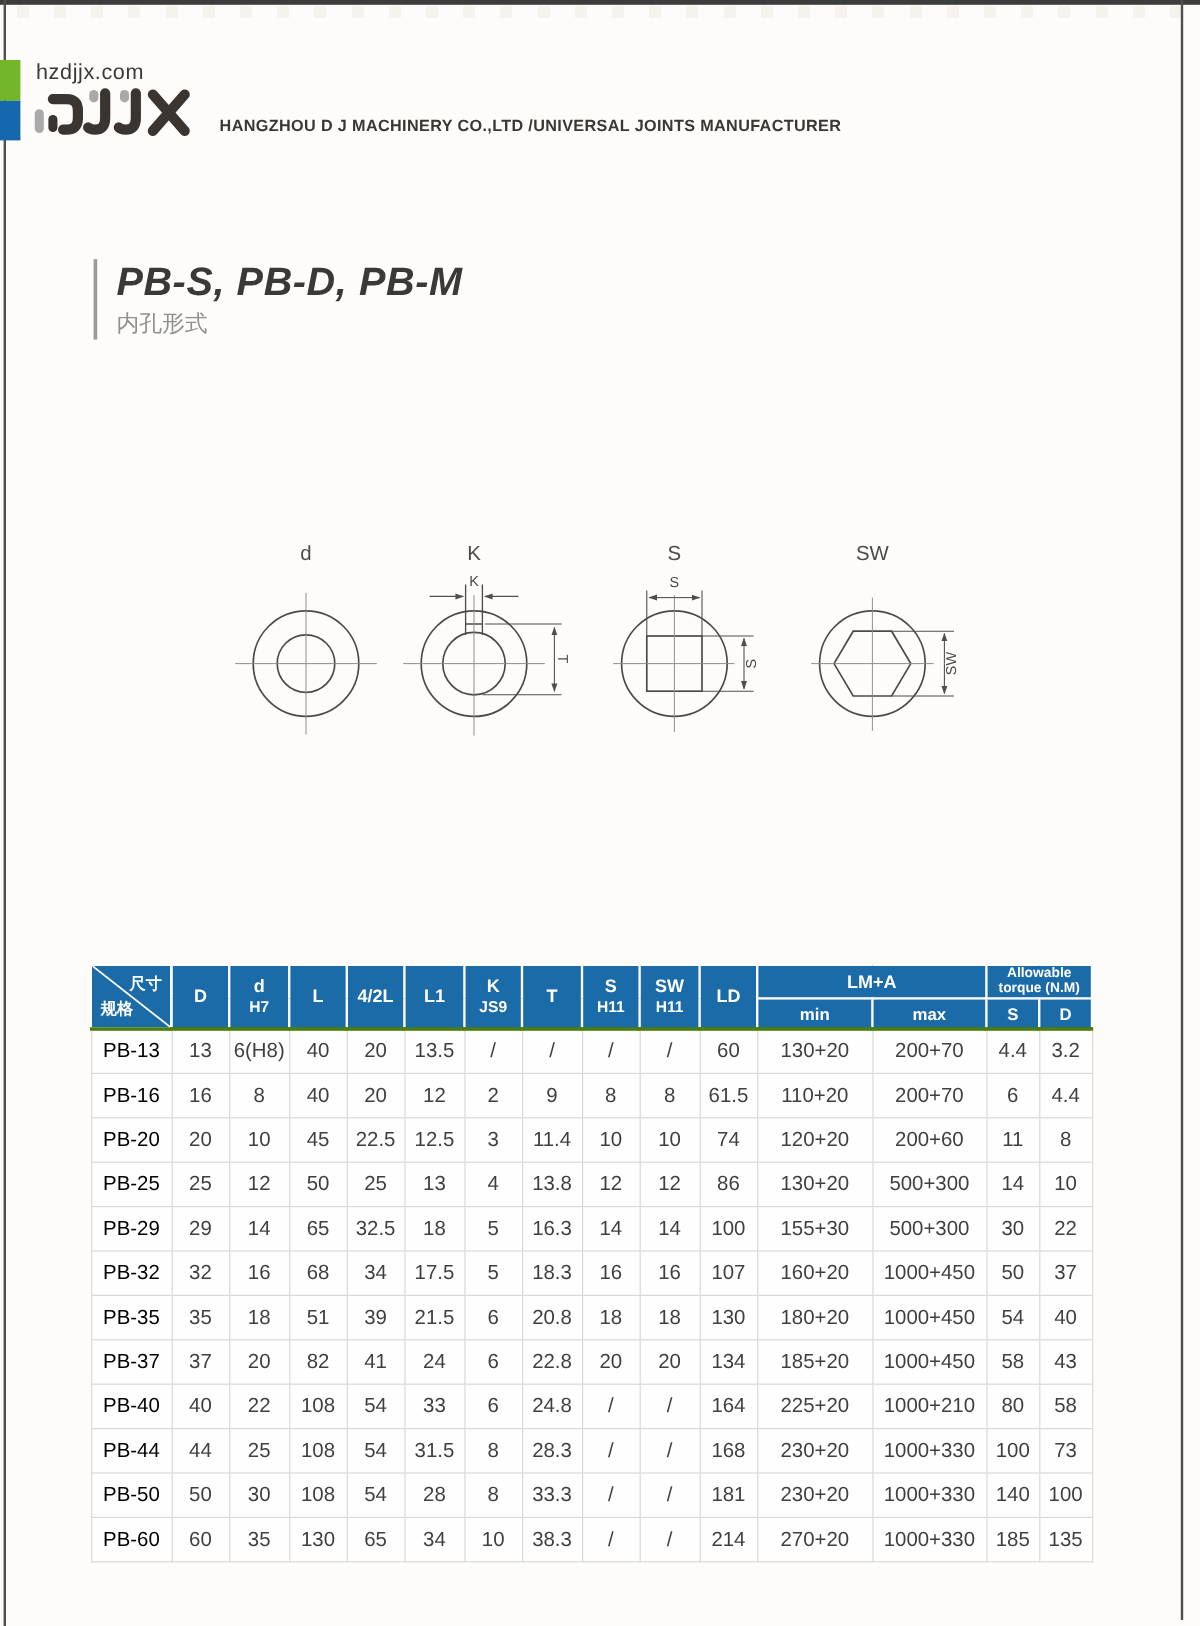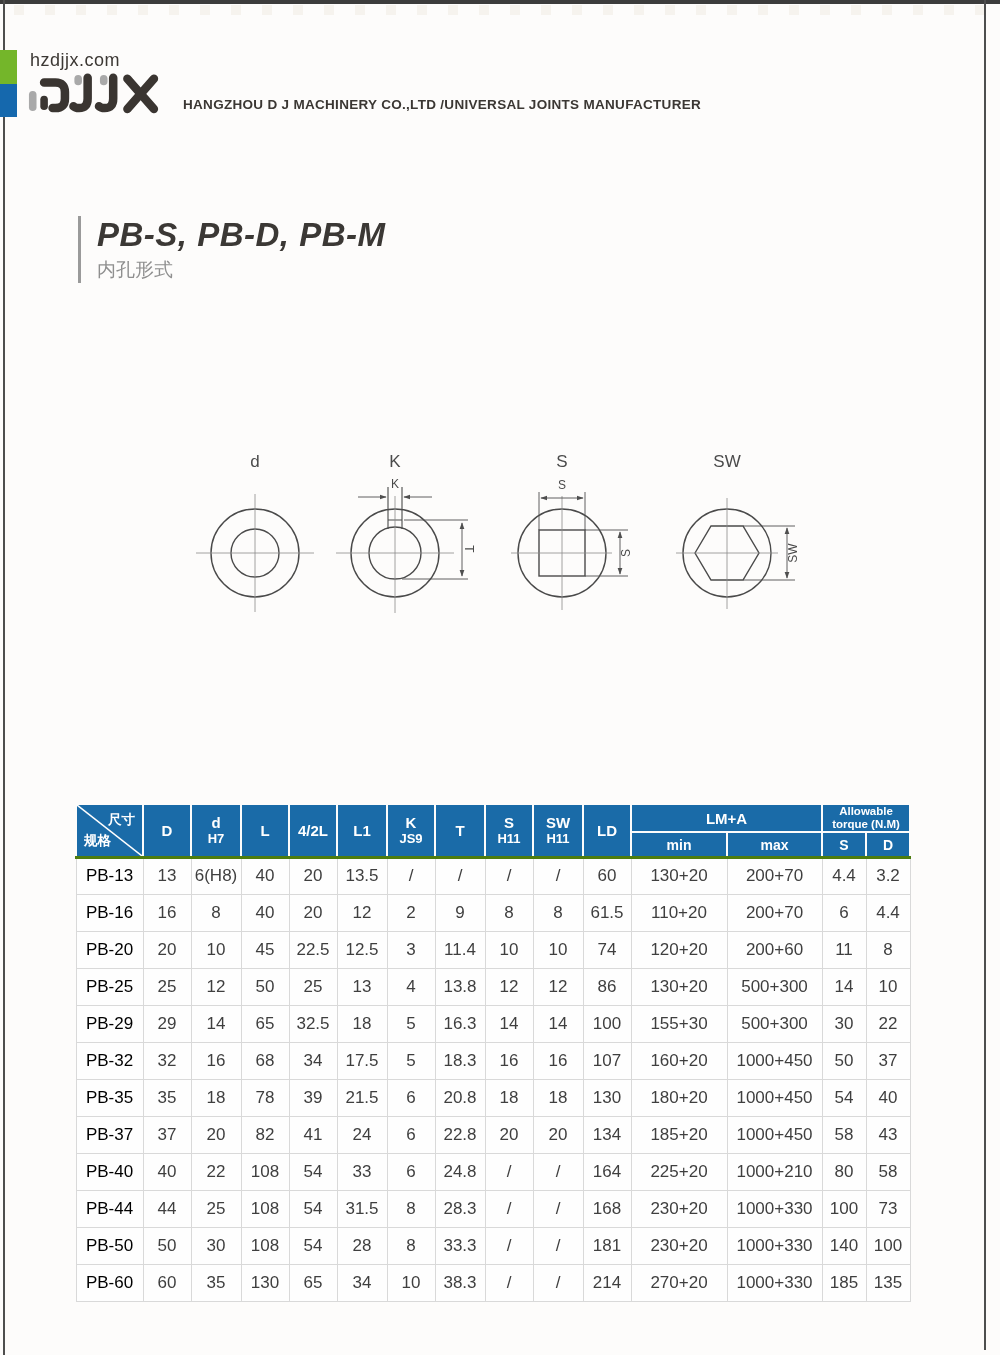--- a/index.html
+++ b/index.html
@@ -321,21 +321,21 @@
           <td>107</td>
           <td>160+20</td>
           <td>1000+450</td>
           <td>50</td>
           <td>37</td>
         </tr>
         <tr>
           <td class="model-col">PB-35</td>
           <td>35</td>
           <td>18</td>
-          <td>78</td>
+          <td>51</td>
           <td>39</td>
           <td>21.5</td>
           <td>6</td>
           <td>20.8</td>
           <td>18</td>
           <td>18</td>
           <td>130</td>
           <td>180+20</td>
           <td>1000+450</td>
           <td>54</td>

